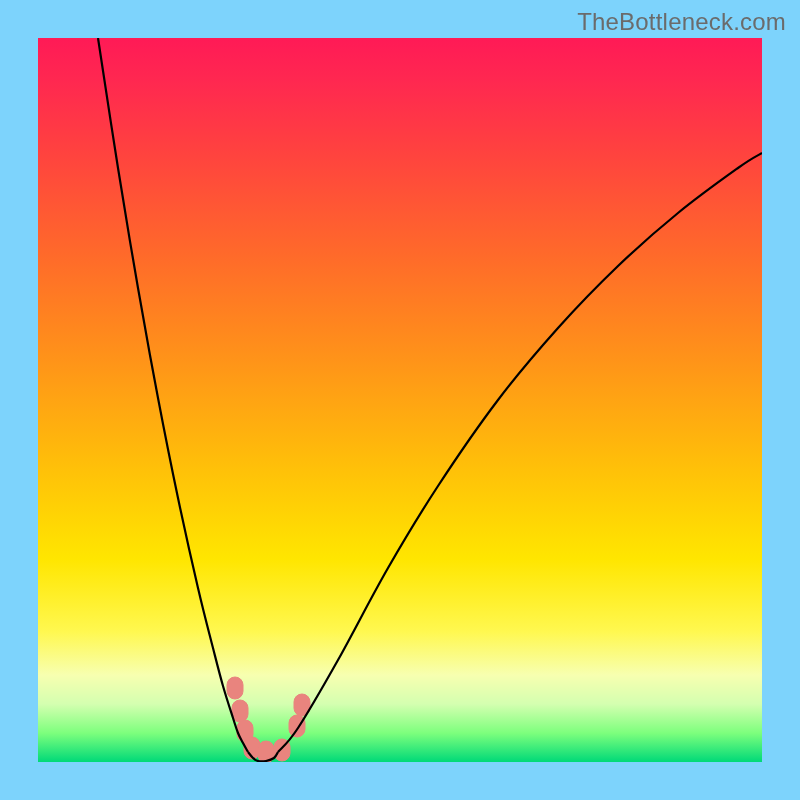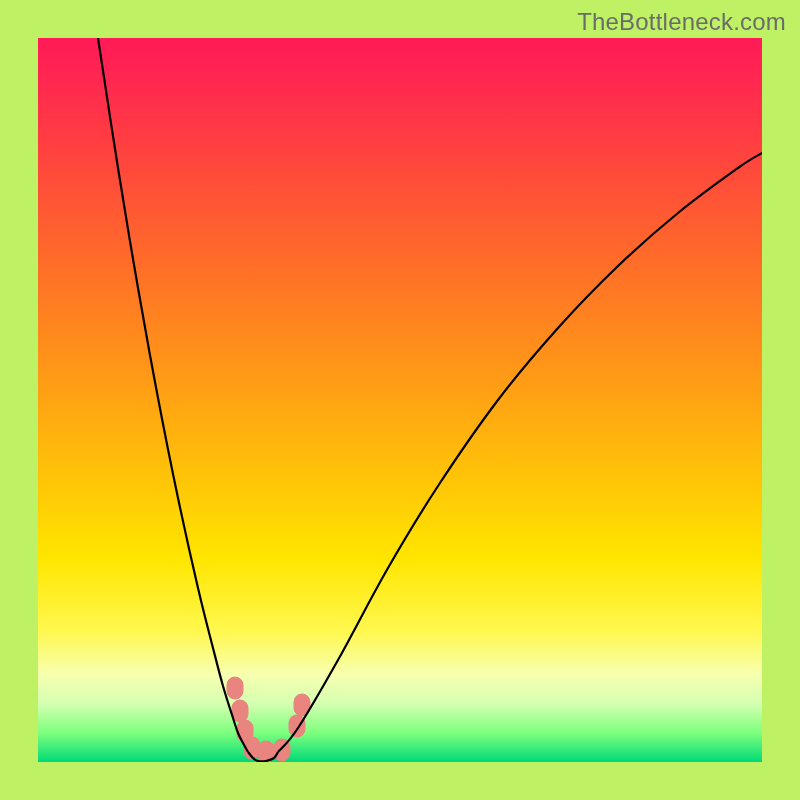--- a/index.html
+++ b/index.html
@@ -7,21 +7,21 @@
     padding: 0;
     width: 800px;
     height: 800px;
     overflow: hidden;
     background: #000;
     font-family: Arial, Helvetica, sans-serif;
   }
   .frame {
     position: absolute;
     inset: 0;
-    background: #bef264;
+    background: #7dd3fc;
   }
   .plot {
     position: absolute;
     left: 38px;
     top: 38px;
     width: 724px;
     height: 724px;
     overflow: hidden;
   }
   .gradient {

